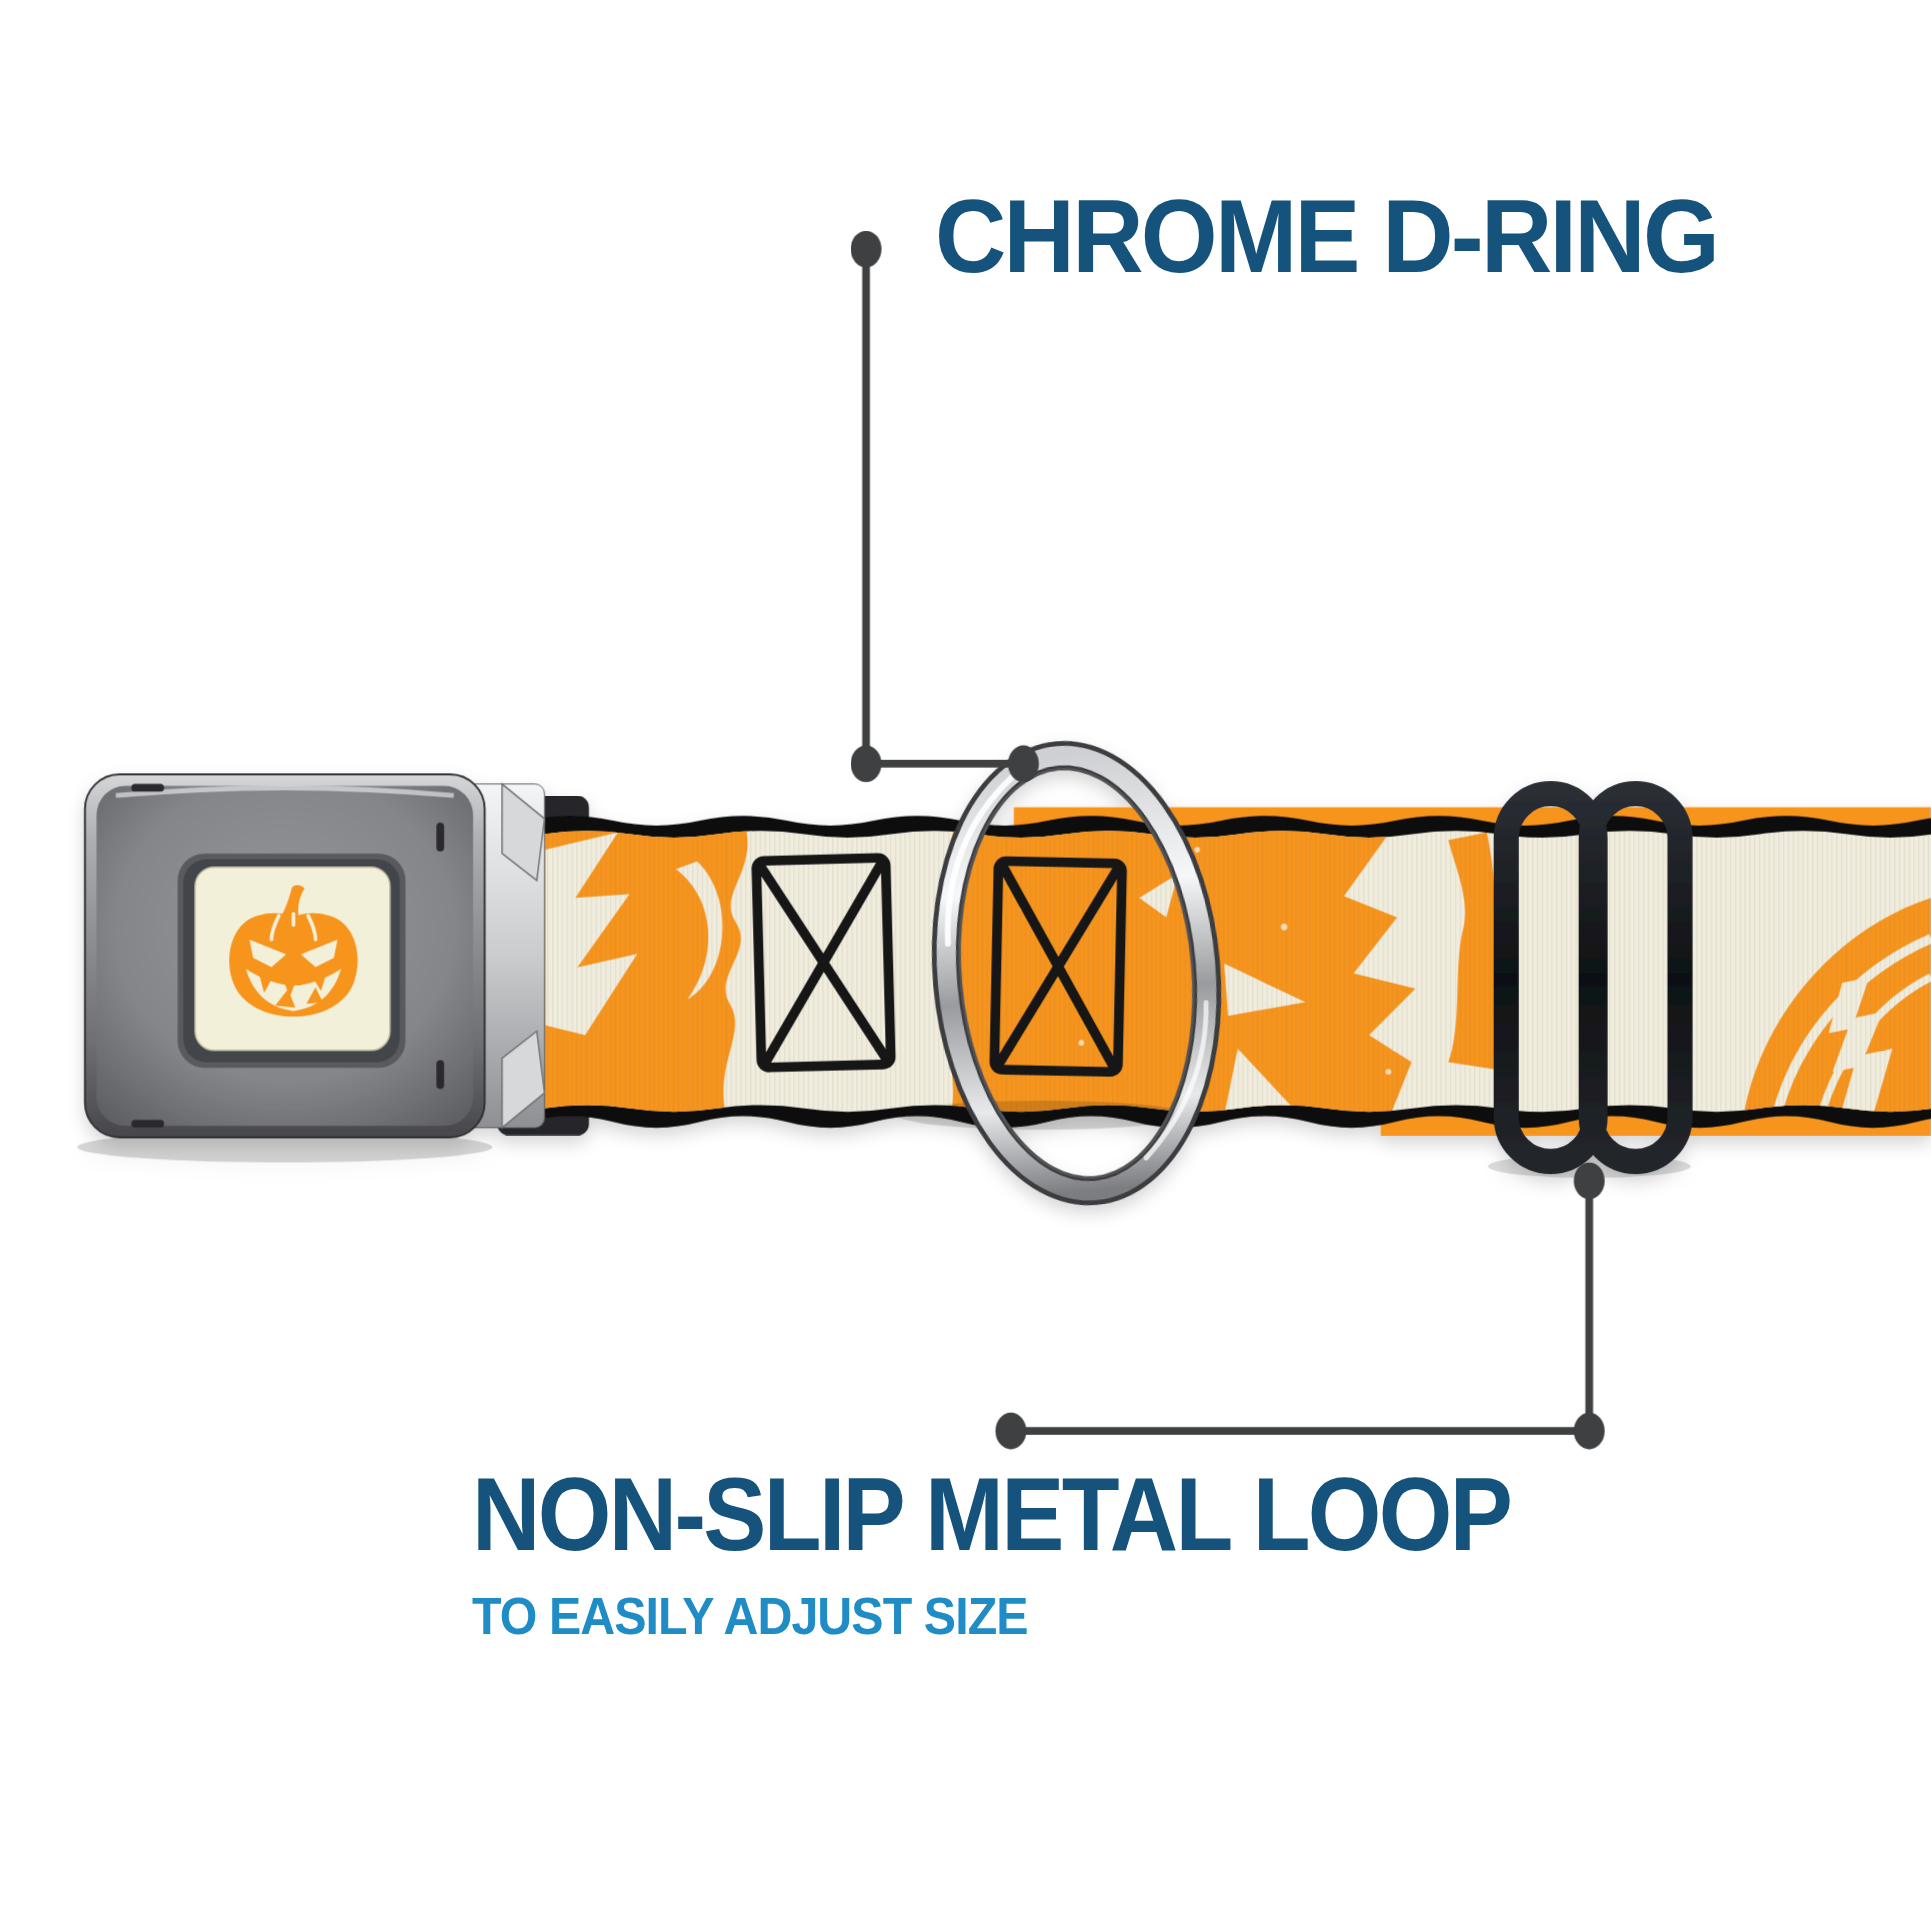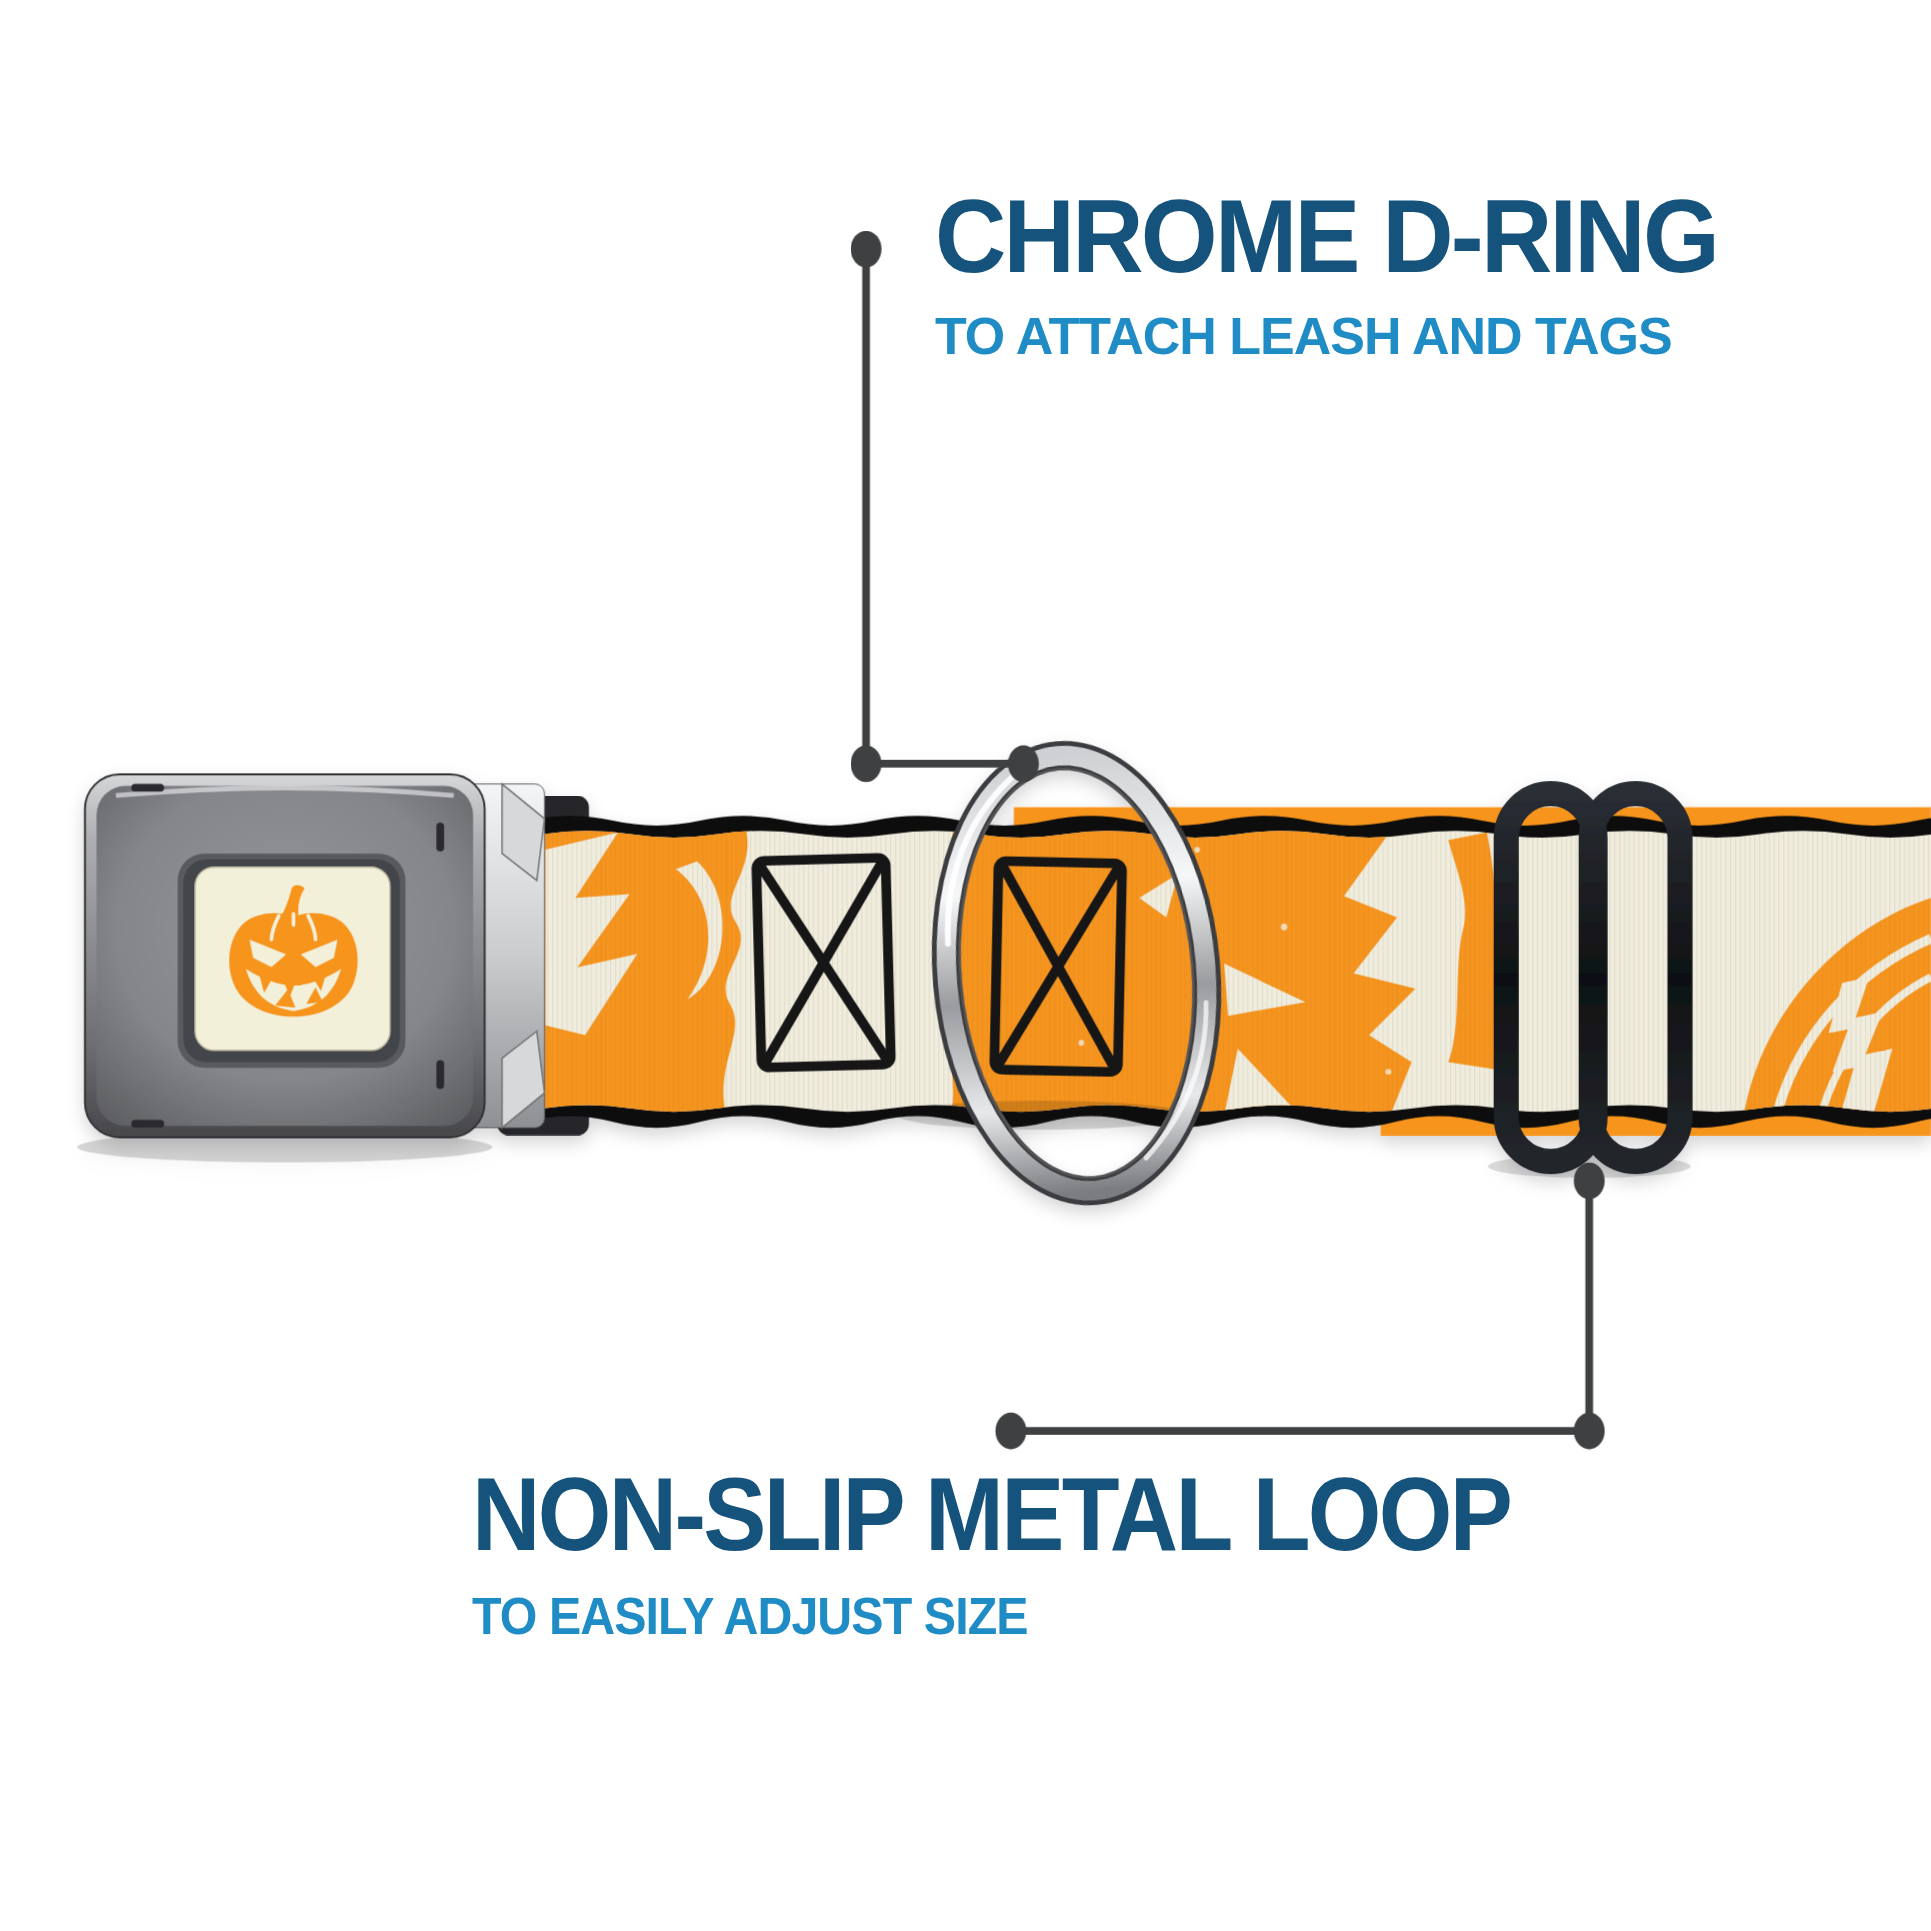--- a/index.html
+++ b/index.html
@@ -176,18 +176,17 @@
       <line x1="1646" y1="1223" x2="1646" y2="1482"></line>
       <line x1="1646" y1="1482" x2="1047" y2="1482"></line>
       <ellipse cx="1646" cy="1223" rx="16" ry="19" stroke="none"></ellipse>
       <ellipse cx="1646" cy="1482" rx="16" ry="19" stroke="none"></ellipse>
       <ellipse cx="1047" cy="1482" rx="16" ry="19" stroke="none"></ellipse>
     </g>
   </g>
 </svg>
 
   <div class="callout-title t1">CHROME D-RING</div>
-  <div class="callout-sub t2">TO ATTACH LEASH AND TAGS</div>
   <div class="callout-title b1">NON-SLIP METAL LOOP</div>
   <div class="callout-sub b2">TO EASILY ADJUST SIZE</div>
 
 </div>
 
 
 </body></html>

